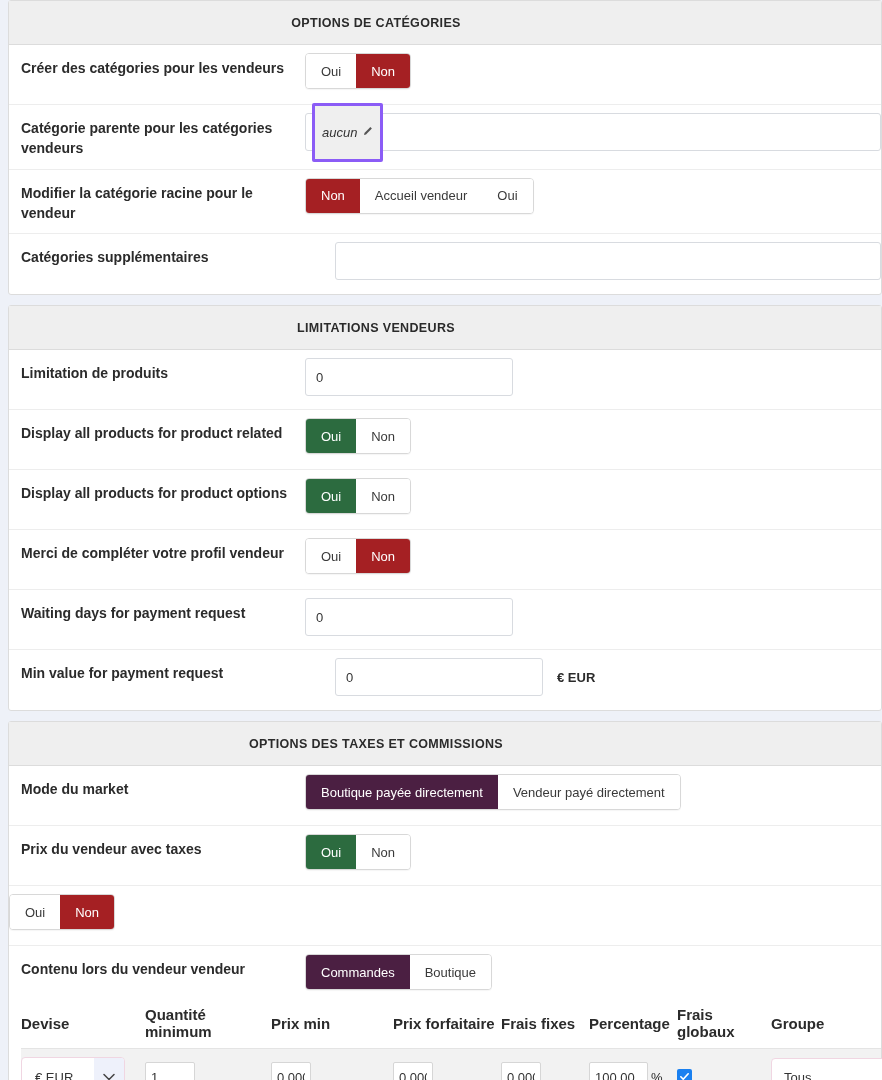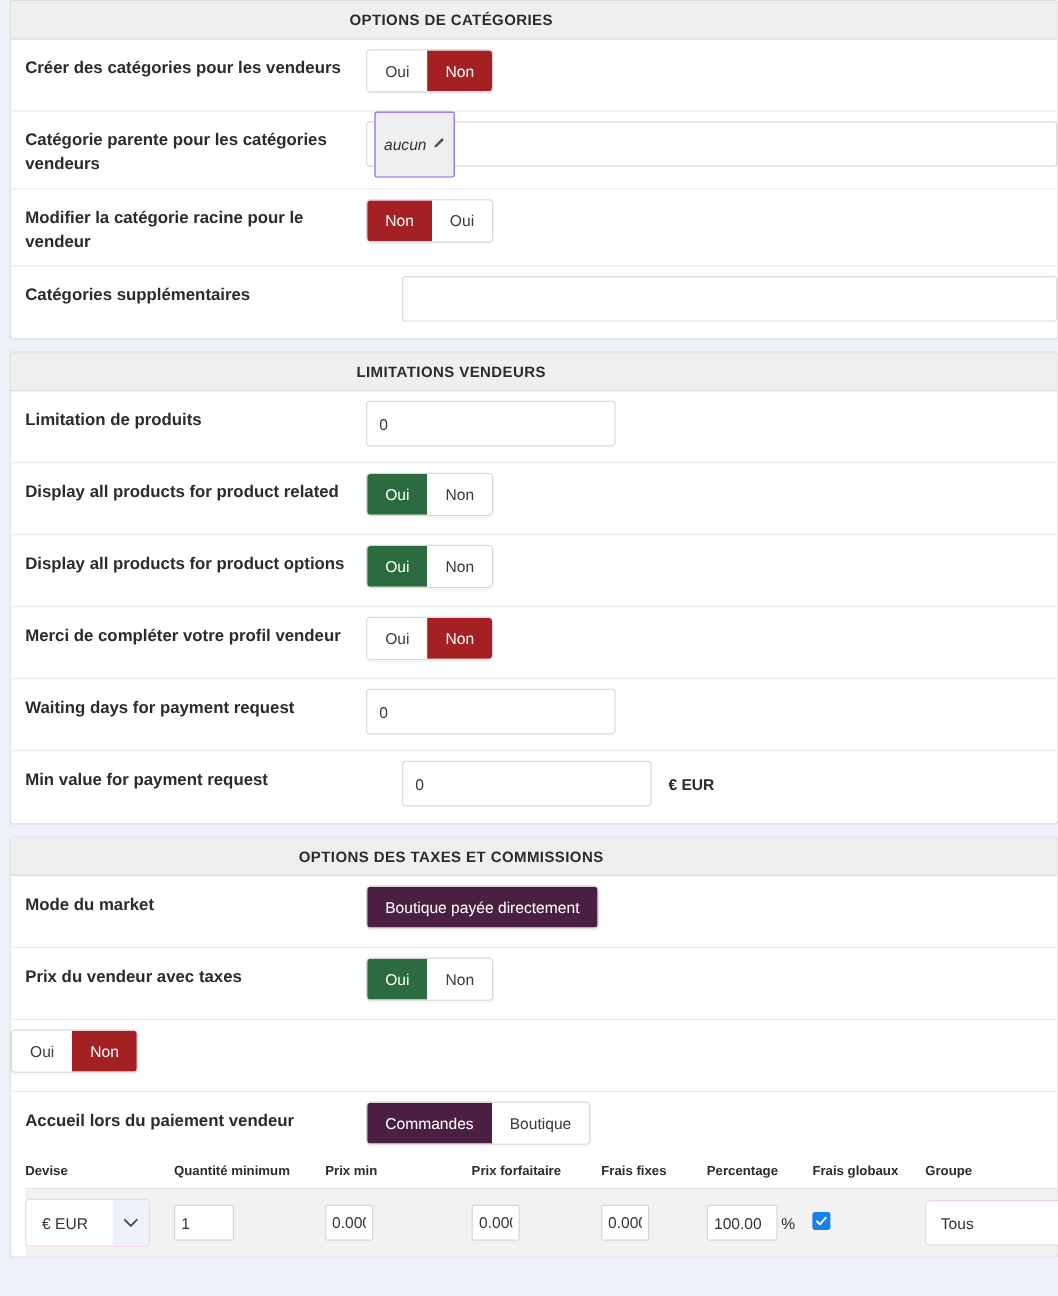--- a/index.html
+++ b/index.html
@@ -21,21 +21,21 @@
     background: #ffffff;
     border: 1px solid #dcdcdc;
     border-radius: 3px;
     margin-bottom: 10px;
     overflow: visible;
     position: relative;
   }
   .panel-header {
     background: #efefef;
     border-bottom: 1px solid #dcdcdc;
-    height: 32px;
+    height: 44px;
     display: flex;
     align-items: center;
     justify-content: center;
     padding-right: 8px;
   }
   .panel-header .title {
     font-size: 12.5px;
     font-weight: bold;
     letter-spacing: 0.35px;
     color: #2b2b2b;
@@ -125,35 +125,35 @@
     background: #fff;
     display: flex;
     align-items: center;
     padding: 0 6px;
   }
   .tag {
     display: inline-flex;
     align-items: flex-start;
     gap: 5px;
     background: #efefef;
-    border: 1px solid #8b5cf6;
+    border: 3px solid #8b5cf6;
     border-radius: 2px;
     padding: 19px 7px;
     font-size: 13px;
     font-style: italic;
     color: #333;
   }
   .pencil { width: 11px; height: 11px; display: inline-block; }
 
   
   .ctable { padding: 0 0 0 12px; }
   .ct-head {
     display: flex;
     align-items: center;
-    font-size: 11px;
+    font-size: 15px;
     font-weight: bold;
     color: #2b2b2b;
     padding: 6px 0 8px 0;
     border-bottom: 1px solid #e4e4e4;
   }
   .ct-body {
     display: flex;
     align-items: center;
     background: #f2f2f2;
     height: 56px;
@@ -264,20 +264,21 @@
           </span>
         </div>
       </div>
     </div>
 
     <div class="row">
       <div class="row-label">Modifier la catégorie racine pour le vendeur</div>
       <div class="row-field">
         <div class="seg">
           <div class="opt on-red">Non</div>
+          <div class="opt">Accueil vendeur</div>
           <div class="opt">Oui</div>
         </div>
       </div>
     </div>
 
     <div class="row">
       <div class="row-label">Catégories supplémentaires</div>
       <div class="row-field">
         <input class="tinput w-wide" type="text" value="" style="">
       </div>
@@ -345,20 +346,21 @@
   <div class="panel">
     <div class="panel-header">
       <span class="title">OPTIONS DES TAXES ET COMMISSIONS</span>
     </div>
 
     <div class="row">
       <div class="row-label">Mode du market</div>
       <div class="row-field">
         <div class="seg">
           <div class="opt on-plum">Boutique payée directement</div>
+          <div class="opt">Vendeur payé directement</div>
         </div>
       </div>
     </div>
 
     <div class="row">
       <div class="row-label">Prix du vendeur avec taxes</div>
       <div class="row-field">
         <div class="seg">
           <div class="opt on-green">Oui</div>
           <div class="opt">Non</div>
@@ -369,21 +371,21 @@
     <div class="row">
       <div class="row-field">
         <div class="seg">
           <div class="opt">Oui</div>
           <div class="opt on-red">Non</div>
         </div>
       </div>
     </div>
 
     <div class="row" style="border-bottom:none;min-height:54px;">
-      <div class="row-label">Accueil lors du paiement vendeur</div>
+      <div class="row-label">Contenu lors du vendeur vendeur</div>
       <div class="row-field">
         <div class="seg">
           <div class="opt on-plum">Commandes</div>
           <div class="opt">Boutique</div>
         </div>
       </div>
     </div>
 
     <div class="ctable">
       <div class="ct-head">

